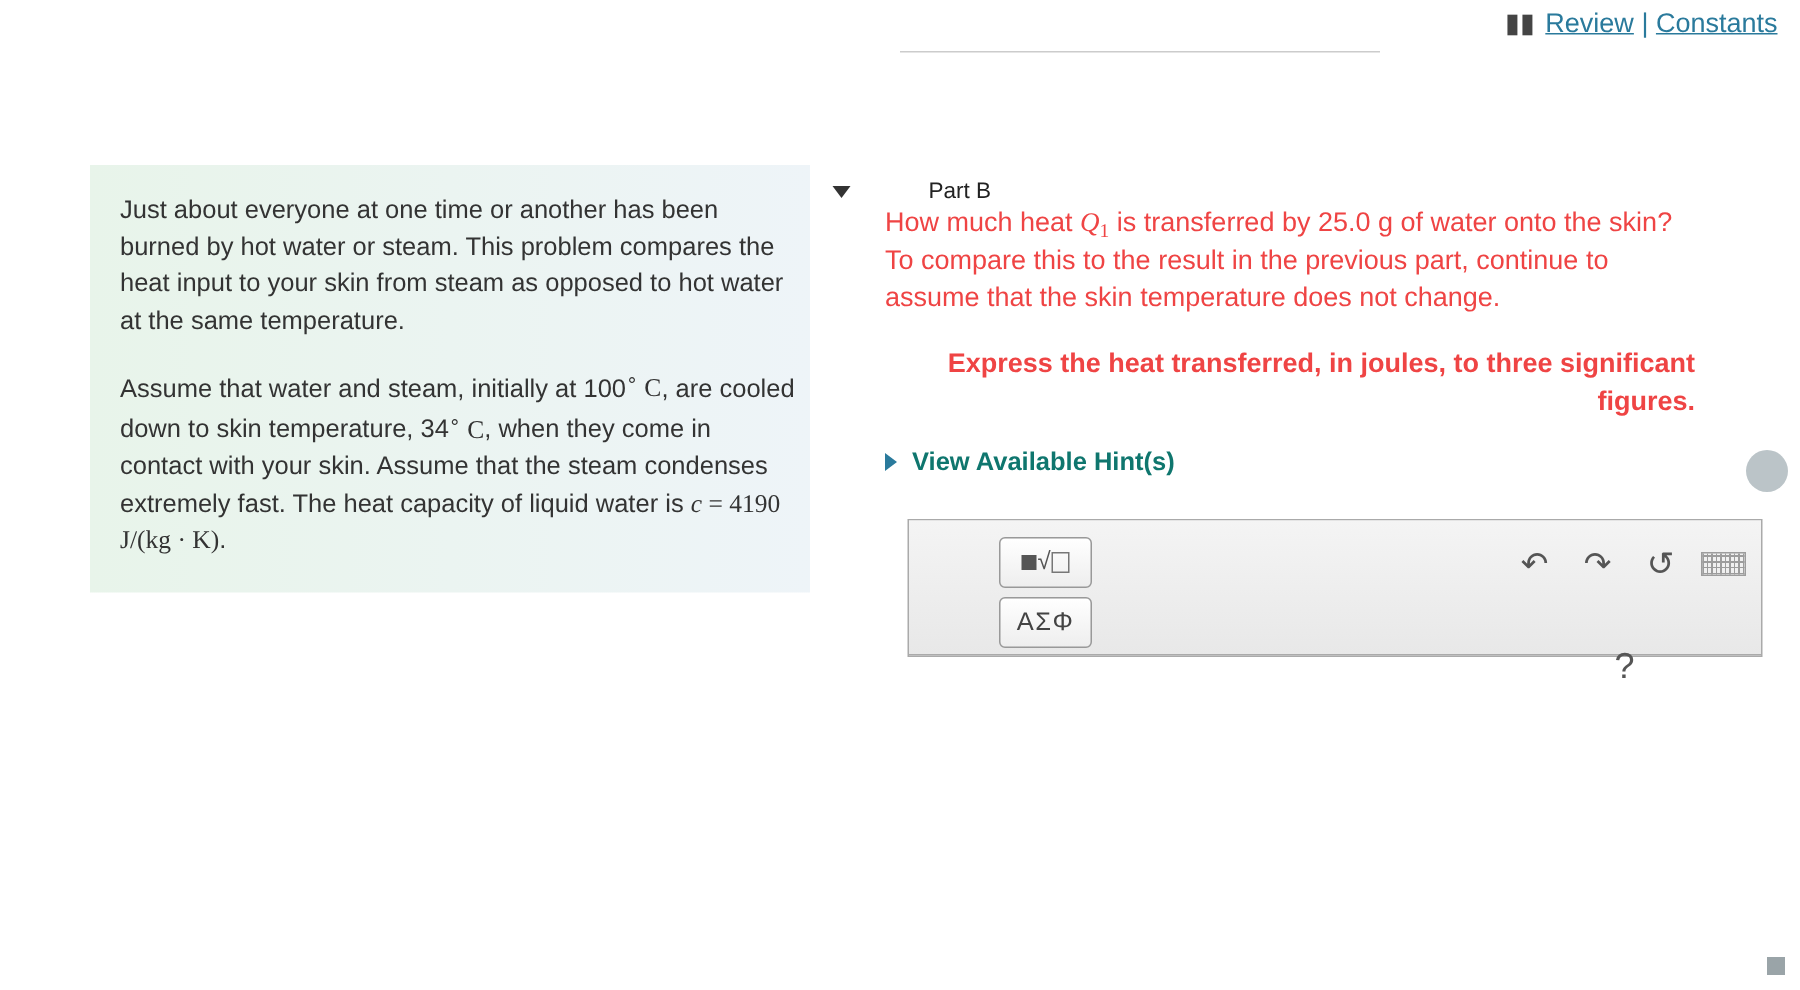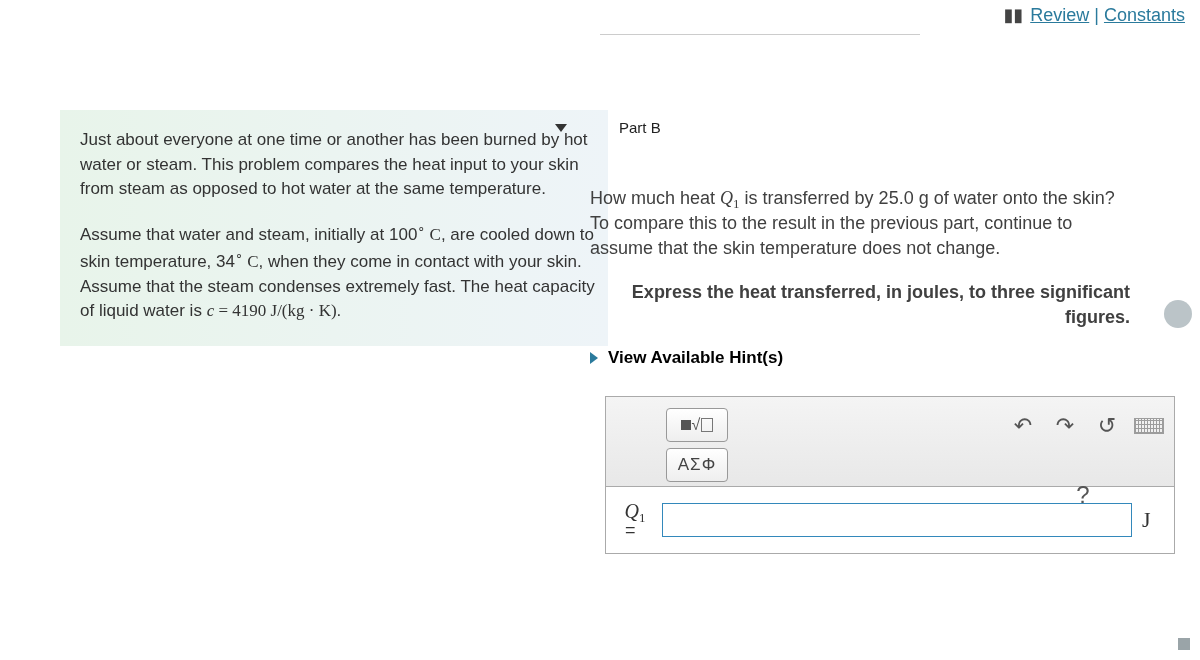--- a/index.html
+++ b/index.html
@@ -19,21 +19,21 @@
   }
   .left-col {
     width: 565px;
     padding-top: 110px;
     padding-left: 60px;
     box-sizing: border-box;
   }
   .problem-box {
     background: linear-gradient(to right, #e8f4ea 0%, #eef4f8 100%);
     padding: 18px 8px 22px 20px;
-    width: 548px;
+    width: 480px;
     box-sizing: border-box;
     color: #333;
     font-size: 17px;
     line-height: 1.45;
   }
   .problem-box p {
     margin: 0 0 18px 0;
   }
   .problem-box p:last-child { margin-bottom: 0; }
   .right-col {
@@ -75,31 +75,30 @@
     border-top: 8px solid #333;
     margin-right: 30px;
   }
   .part-title {
     font-weight: normal;
     font-size: 15px;
     color: #222;
     margin-left: 22px;
   }
   .question-body {
-    margin-top: 50px;
     margin-left: 25px;
     width: 540px;
-    color: #404040;
+    color: #ef4444;
     font-size: 18px;
     line-height: 1.4;
   }
   .question-body p { margin: 0 0 18px 0; }
   .question-body .bold { font-weight: bold; text-align: right; }
   .hint-row {
-    color: #000000;
+    color: #0f766e;
     font-weight: bold;
     font-size: 17px;
     cursor: pointer;
     margin-top: 10px;
     margin-left: 25px;
     display: flex;
     align-items: center;
   }
   .caret-right {
     width: 0; height: 0;
@@ -299,28 +298,18 @@
             <div class="icon-btn">
                 <span class="reset-icon">↺</span>
               </div>
             <div class="icon-btn">
                 <div class="kbd-icon"></div>
               </div>
           </div>
           <div class="help-btn">?</div>
         </div>
       </div>
-      <div class="input-row">
-        <div style="display:flex;flex-direction:column;align-items:center;line-height:1;">
-          <div class="var-label">
-            <span class="ital">Q</span><span class="sub">1</span>
-          </div>
-          <div class="eq-sign">=</div>
-        </div>
-        <input class="answer-input" type="text" value="" style="">
-        <div class="unit-label">J</div>
-      </div>
     </div>
 
     <div class="gray-dot"></div>
     <div class="gray-sq"></div>
   </div>
 </div>
 
 </body></html>

